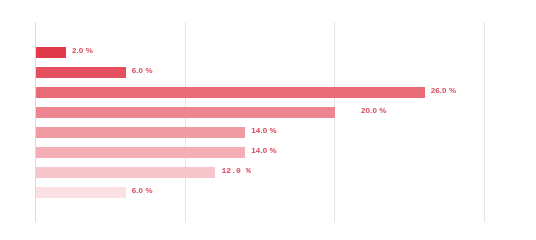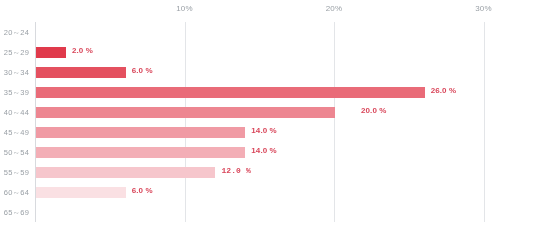--- a/index.html
+++ b/index.html
@@ -107,41 +107,23 @@
     top: 22px;
     width: 35px;
     height: 200px;
   }
 </style>
 </head>
 <body>
 
 <div id="chart-root">
 
-  <div class="xaxis-labels" id="xaxis-labels">
-      <div class="xtick-label" style="left: 184.5px;">10%</div>
-      <div class="xtick-label" style="left: 334px;">20%</div>
-      <div class="xtick-label" style="left: 483.5px;">30%</div>
-    </div>
 
   <div class="yaxis-line"></div>
 
-  <div class="ycat-layer" id="ycat-layer">
-      <div class="ycat-label" style="top: 10.5px; color: rgb(154, 160, 166);">20～24</div>
-      <div class="ycat-label" style="top: 30.5px; color: rgb(154, 160, 166);">25～29</div>
-      <div class="ycat-label" style="top: 50.5px; color: rgb(154, 160, 166);">30～34</div>
-      <div class="ycat-label" style="top: 70.5px; color: rgb(154, 160, 166);">35～39</div>
-      <div class="ycat-label" style="top: 90.5px; color: rgb(154, 160, 166);">40～44</div>
-      <div class="ycat-label" style="top: 110.5px; color: rgb(154, 160, 166);">45～49</div>
-      <div class="ycat-label" style="top: 130.5px; color: rgb(154, 160, 166);">50～54</div>
-      <div class="ycat-label" style="top: 150.5px; color: rgb(154, 160, 166);">55～59</div>
-      <div class="ycat-label" style="top: 170.5px; color: rgb(154, 160, 166);">60～64</div>
-      <div class="ycat-label" style="top: 190.5px; color: rgb(154, 160, 166);">65～69</div>
-      <div class="ycat-label" style="top: 210.5px; color: rgb(154, 160, 166);">70～</div>
-    </div>
 
   <div class="plot-area">
     <div id="gridlines">
         <div class="gridline" style="left: 149.5px; background: rgb(227, 229, 232);"></div>
         <div class="gridline" style="left: 299px; background: rgb(227, 229, 232);"></div>
         <div class="gridline" style="left: 448.5px; background: rgb(227, 229, 232);"></div>
       </div>
     <div id="bars">
         <div class="row" style="top: 25px;">
           <div class="bar" style="width: 29.9px; background: rgb(224, 58, 75);"></div>

